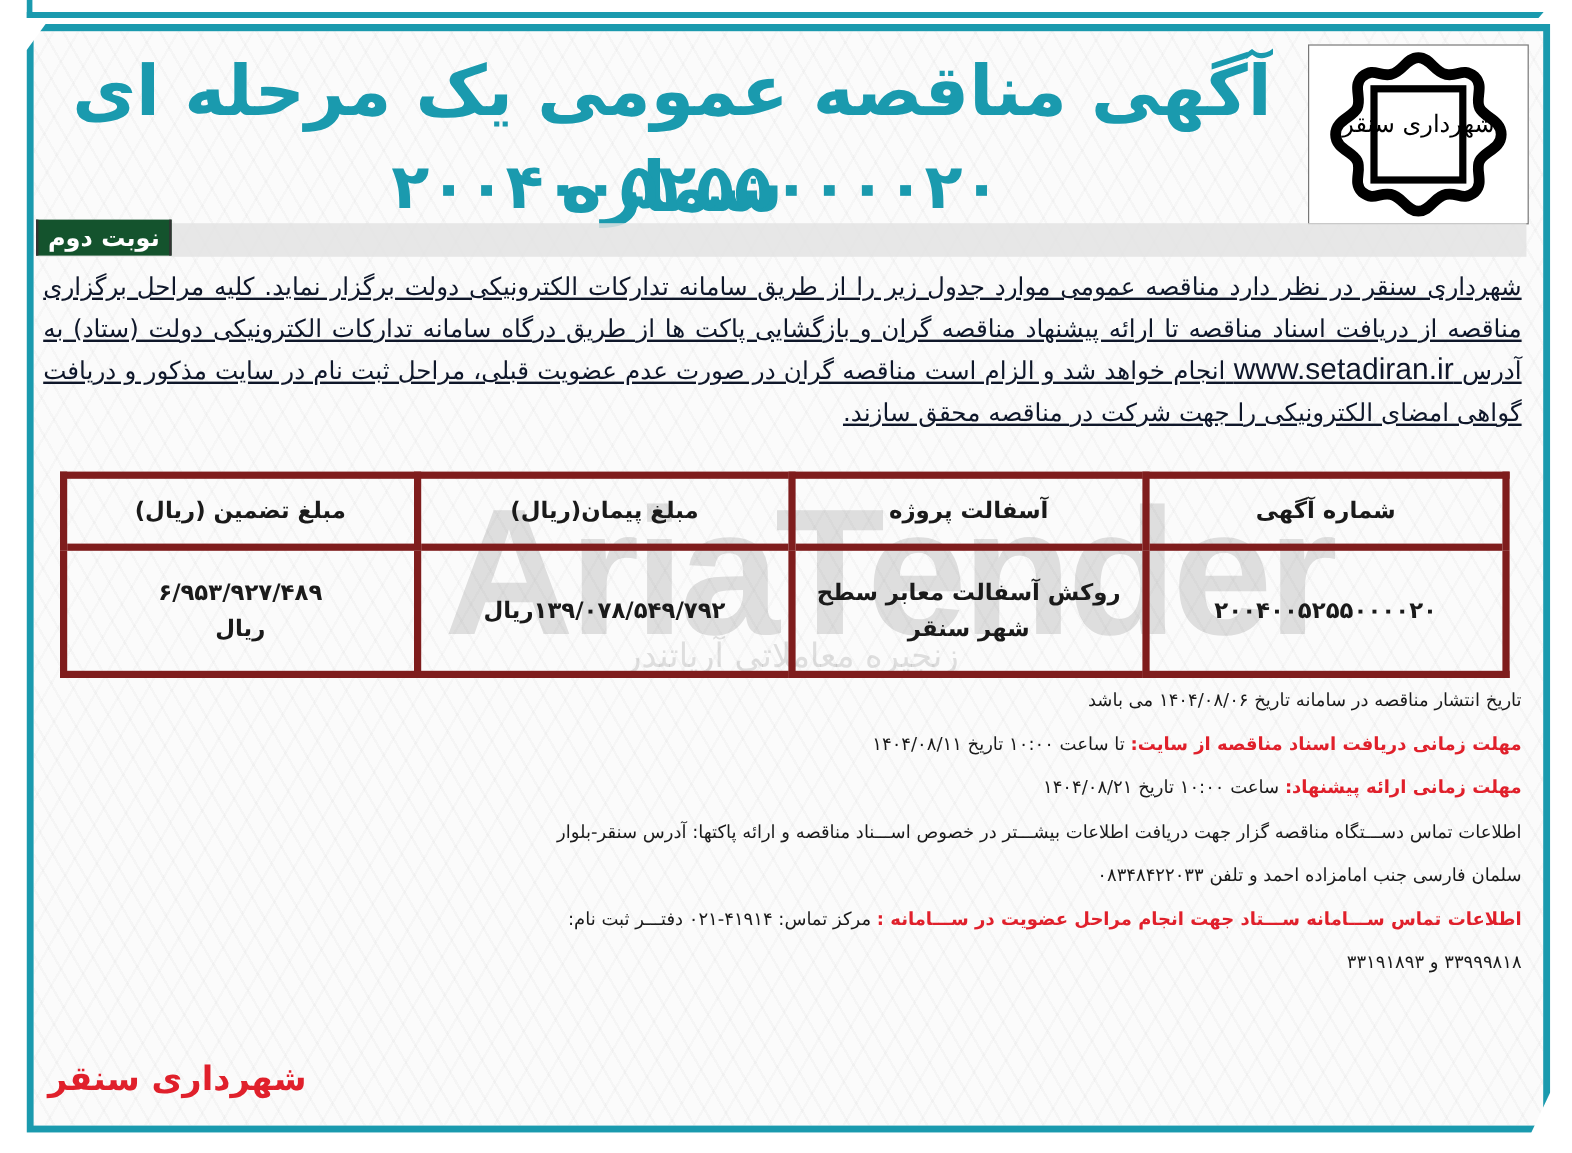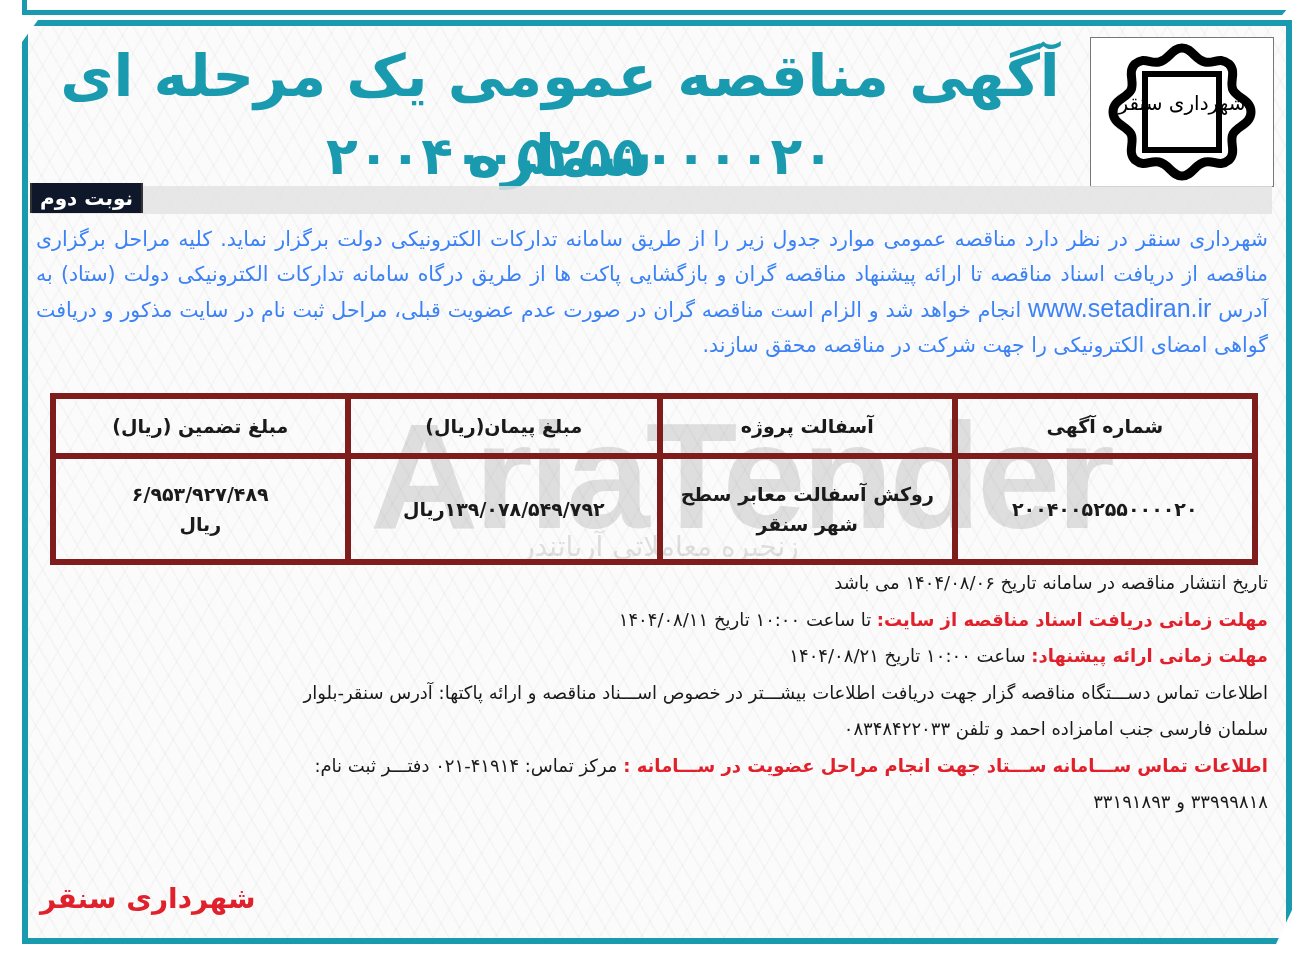--- a/index.html
+++ b/index.html
@@ -39,28 +39,28 @@
     position: absolute; left: 200px; top: 126px; width: 760px;
     text-align: center; color: #1a9aae; font-weight: bold; font-size: 52px;
     line-height: 60px; letter-spacing: 2px;
   }
   .round-bar {
     position: absolute; left: 32px; top: 186px; width: 1240px; height: 28px;
     background: #e3e3e3; opacity: 0.85;
   }
   .round-badge {
     position: absolute; left: 30px; top: 183px; height: 30px; padding: 0 8px;
-    background: #0f172a; color: #fff; font-weight: bold; font-size: 20px;
+    background: #14532d; color: #fff; font-weight: bold; font-size: 20px;
     line-height: 30px; direction: rtl;
     border-left: 2px solid #333; border-right: 2px solid #333;
   }
   .intro {
     position: absolute; left: 36px; top: 222px; width: 1232px;
     direction: rtl; text-align: justify; text-align-last: right;
-    font-size: 20.5px; line-height: 34.5px; color: #3b82f6;
+    font-size: 20.5px; line-height: 34.5px; color: #0f172a; text-decoration: underline;
   }
   .intro .url { font-family: "Liberation Sans", sans-serif; font-size: 25px; direction: ltr; unicode-bidi: embed; }
   .watermark {
     position: absolute; left: 300px; top: 390px; width: 720px; height: 190px;
     pointer-events: none; z-index: 1;
   }
   .wm-text {
     position: absolute; left: 70px; top: 0px; font-family: "Liberation Sans", sans-serif;
     font-weight: bold; font-size: 150px; color: rgba(120,120,120,0.22); letter-spacing: -4px;
   }
@@ -72,21 +72,21 @@
     position: absolute; left: 50px; top: 393px; width: 1208px;
     border-collapse: collapse; direction: rtl; z-index: 2;
   }
   table.tender th, table.tender td {
     border: 6px solid #7f1d1d; text-align: center; font-size: 19px; color: #1a1a1a;
   }
   table.tender th { height: 52px; font-weight: bold; border-bottom: 4px solid #333; }
   table.tender td { height: 98px; font-weight: bold; line-height: 30px; }
   .lines {
     position: absolute; left: 36px; top: 565px; width: 1232px; direction: rtl;
-    font-size: 18px; line-height: 36.5px;
+    font-size: 15px; line-height: 36.5px;
   }
   .lines .row { white-space: nowrap; }
   .lines .red { color: #e0202b; font-weight: bold; margin-top: 33px; }
   .footer-sig {
     position: absolute; left: 40px; top: 882px; color: #e0202b; font-weight: bold;
     font-size: 28px; direction: rtl;
   }
 </style>
 </head>
 <body>

